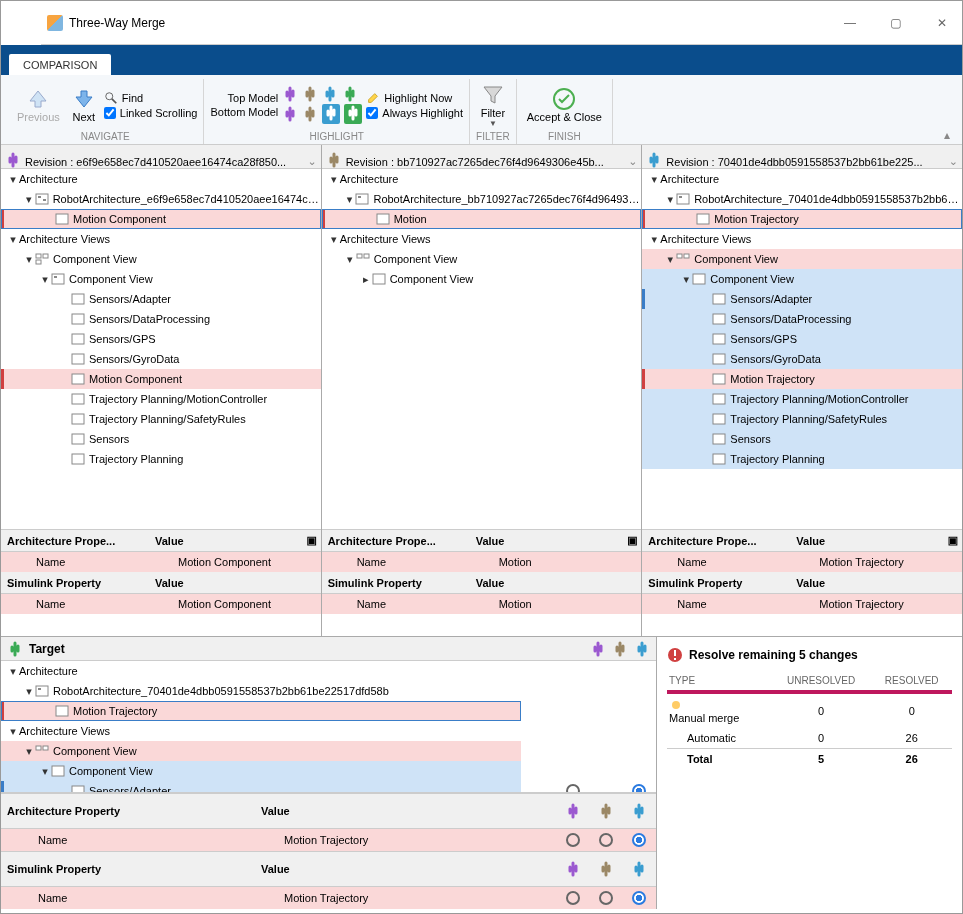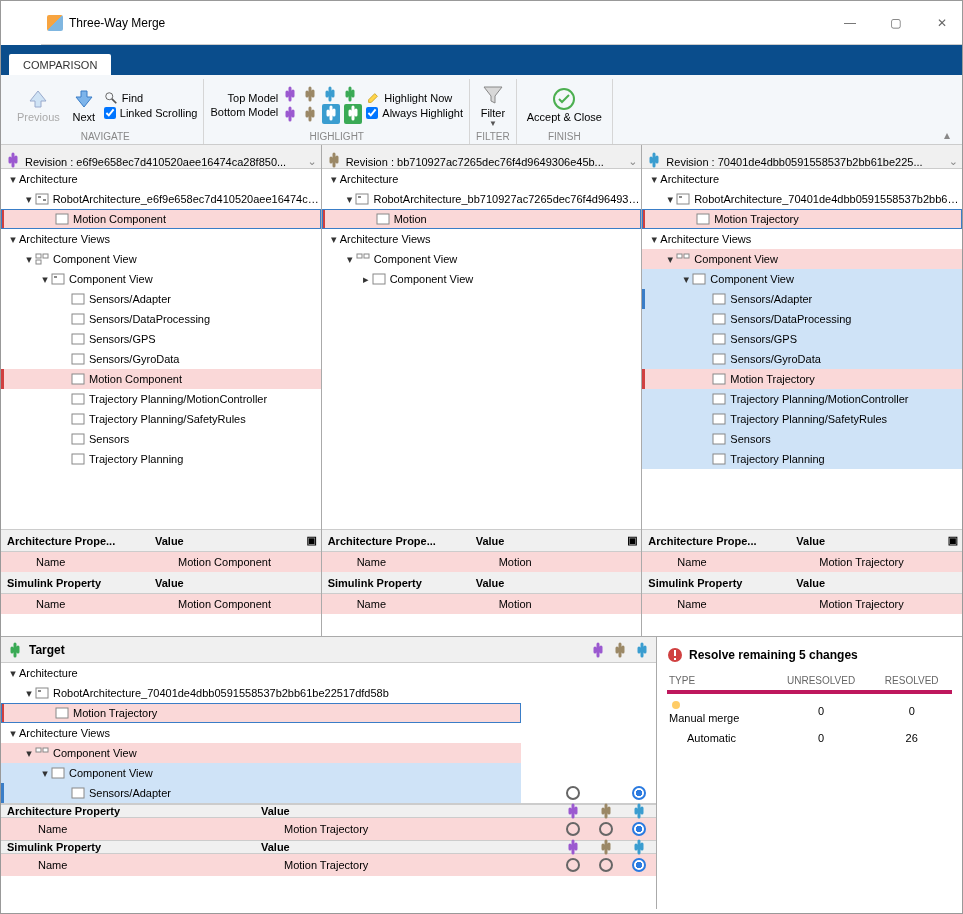--- a/index.html
+++ b/index.html
@@ -54,21 +54,21 @@
 .prop-row .col1 { width: 150px; padding-left: 12px; }
 .prop-row .col2 { flex: 1; padding-left: 4px; }
 
 
 .bottom { display: flex; height: 272px; }
 .target-panel { flex: 1; border-right: 1px solid #aaa; display: flex; flex-direction: column; }
 .target-header { height: 26px; display: flex; align-items: center; padding: 0 6px; background: #f0f0f0; border-bottom: 1px solid #ccc; font-size: 12px; font-weight: bold; gap: 6px; }
 .target-header .spacer { flex: 1; }
 .target-tree { overflow: auto; }
 .target-props { border-top: 1px solid #ccc; }
-.target-prop-head { display: flex; align-items: center; height: 14px; background: #f0f0f0; border-top: 1px solid #ccc; border-bottom: 1px solid #ccc; font-weight: bold; font-size: 11px; }
+.target-prop-head { display: flex; align-items: center; height: 36px; background: #f0f0f0; border-top: 1px solid #ccc; border-bottom: 1px solid #ccc; font-weight: bold; font-size: 11px; }
 .target-prop-row { display: flex; align-items: center; height: 22px; font-size: 11px; }
 .tp-col1 { width: 260px; padding-left: 14px; }
 .tp-col2 { flex: 1; }
 .tp-radios { width: 100px; display: flex; justify-content: space-around; }
 .radio { width: 14px; height: 14px; border-radius: 50%; border: 2px solid #666; display: inline-block; }
 .radio.sel { border-color: #2a7ae0; background: radial-gradient(circle,#2a7ae0 0 45%,#fff 46%); }
 
 
 .resolve-panel { width: 305px; padding: 10px; }
 .resolve-title { display: flex; align-items: center; gap: 6px; font-size: 12px; font-weight: bold; margin-bottom: 8px; }
@@ -680,16 +680,21 @@
                 <circle cx="7" cy="7" r="4" fill="#fc6"></circle>
               </svg><span>Manual merge</span></td>
             <td class="num">0</td>
             <td class="num">0</td>
           </tr>
         <tr>
             <td style="padding-left:20px"><span>Automatic</span></td>
             <td class="num">0</td>
             <td class="num">26</td>
           </tr>
+        <tr class="total">
+            <td style="padding-left:20px"><span>Total</span></td>
+            <td class="num">5</td>
+            <td class="num">26</td>
+          </tr>
       </tbody>
     </table>
   </div>
 </div>
 
 </body></html>

